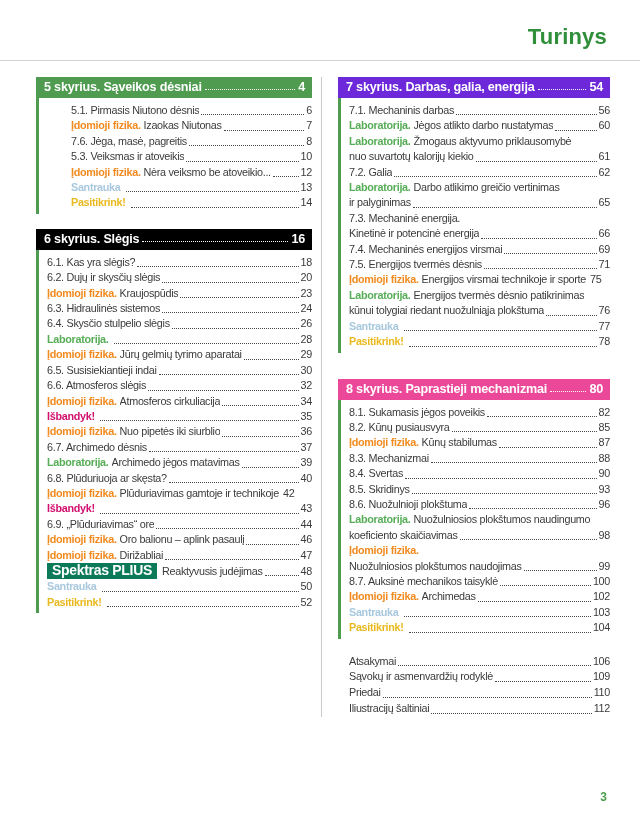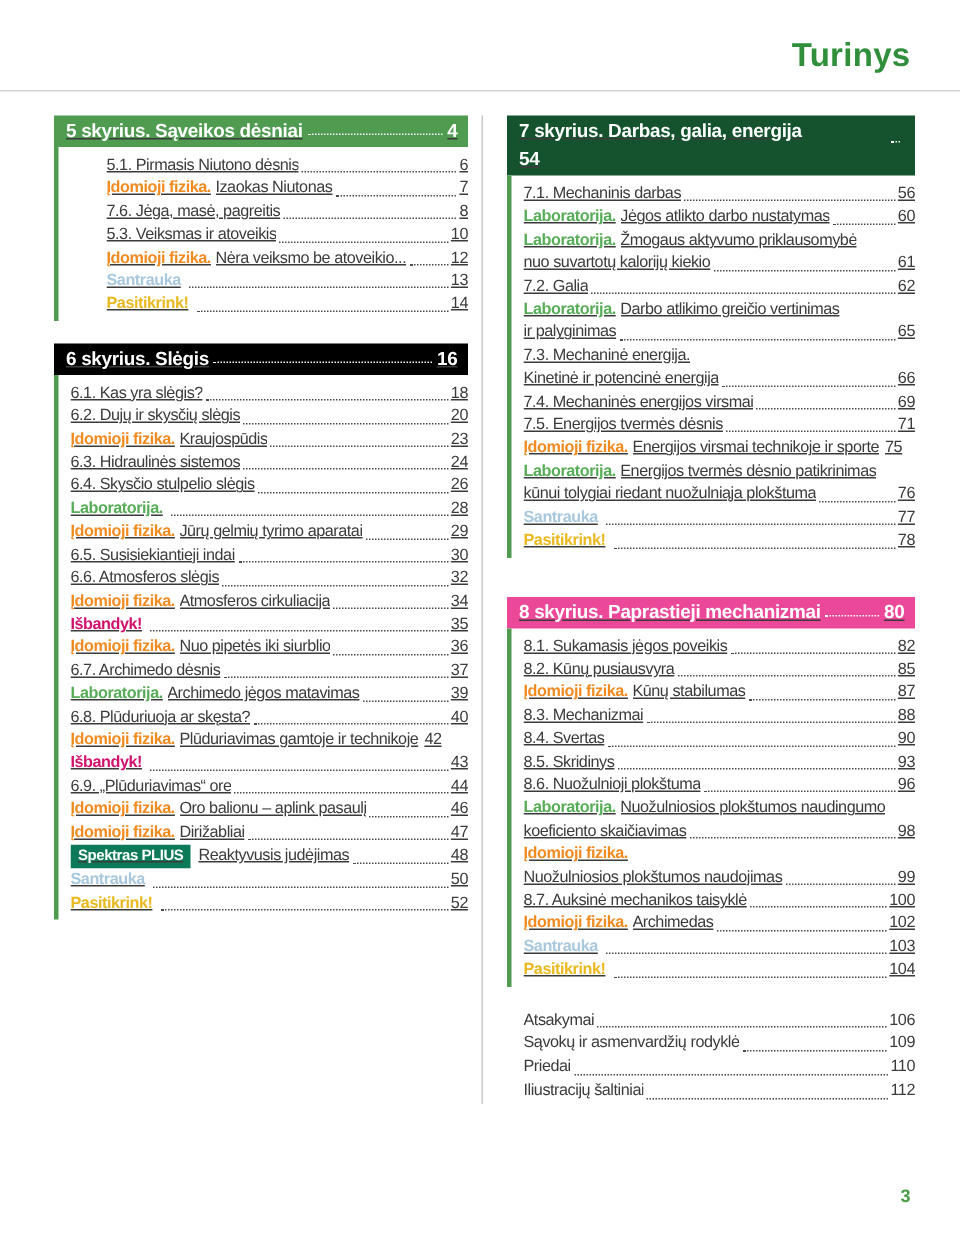--- a/index.html
+++ b/index.html
@@ -11,41 +11,41 @@
   .sheet{position:relative;width:640px;height:832px;}
   .title{
     text-align:right;padding:24px 33px 0 0;
     font-size:22px;font-weight:bold;color:#2f8f3a;letter-spacing:.2px;
   }
   .topline{margin-top:10px;border-top:1px solid #d2d2d2;height:0;}
   .cols{display:flex;padding:16px 30px 0 36px;align-items:flex-start;}
   .col{width:276px;flex:0 0 276px;}
   .col.right{flex:1 1 auto;width:auto;}
   .vdiv{flex:0 0 1px;background:#c9c9c9;align-self:stretch;margin:0 16px 0 9px;}
-  .section{margin-bottom:15px;text-decoration:underline;}
+  .section{margin-bottom:15px;}
   .sec-header{
     display:flex;align-items:baseline;
     background:#4f9b50;color:#ffffff;font-weight:bold;font-size:12.6px;
     padding:3px 7px 4px 8px;letter-spacing:-.2px;
   }
   .h-dots{flex:1 1 auto;min-width:6px;border-bottom:1.4px dotted #ffffff;align-self:flex-end;margin:0 3px 4px 3px;}
   .h-pg{font-weight:bold;}
   .sec-items{border-left:3px solid #4f9b50;padding:5px 0 3px 8px;}
   .toc-item{
     display:flex;align-items:baseline;line-height:15.4px;font-size:10.8px;
     letter-spacing:-.3px;white-space:nowrap;overflow:hidden;
   }
   .prefix{font-weight:bold;margin-right:3px;}
   .txt{flex:0 1 auto;overflow:hidden;}
   .dots{flex:1 1 auto;min-width:0;border-bottom:1.3px dotted #4a4a4a;align-self:flex-end;margin:0 2px 3px 2px;}
   .gap{flex:0 0 4px;}
   .pg{flex:0 0 auto;}
   .badge{
     font-weight:bold;color:#ffffff;background:#0c7a58;
-    padding:0 5px 1px 5px;margin-right:5px;font-size:10px;
+    padding:0 5px 1px 5px;margin-right:5px;font-size:14px;
   }
   .backmatter{margin-top:0;padding-left:11px;}
   .backmatter .toc-item{line-height:15.8px;}
   .pagenum{
     position:absolute;right:33px;bottom:28px;
     color:#4a9e4a;font-weight:bold;font-size:12px;
   }
 </style>
 </head>
 <body>
@@ -231,21 +231,21 @@
               <span class="prefix" style="color: rgb(233, 185, 31);">Pasitikrink!</span>
               <span class="dots"></span>
               <span class="pg">52</span>
             </div>
           </div>
         </div>
       </div>
     <div class="vdiv"></div>
     <div class="col right" id="col-right">
         <div class="section">
-          <div class="sec-header" style="background: #14532d; flex-direction: column;">
+          <div class="sec-header" style="background: #6d28d9;">
             <span class="h-title">7 skyrius. Darbas, galia, energija</span>
             <span class="h-dots"></span>
             <span class="h-pg">54</span>
           </div>
           <div class="sec-items" style="border-left-color: rgb(79, 155, 80);">
             <div class="toc-item">
               <span class="txt">7.1. Mechaninis darbas</span>
               <span class="dots"></span>
               <span class="pg">56</span>
             </div>

